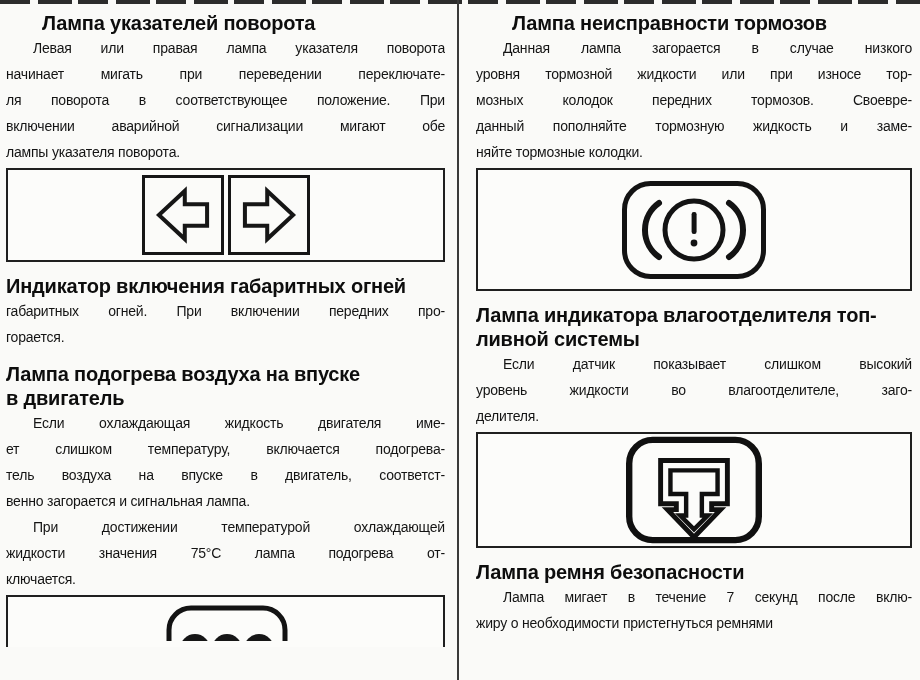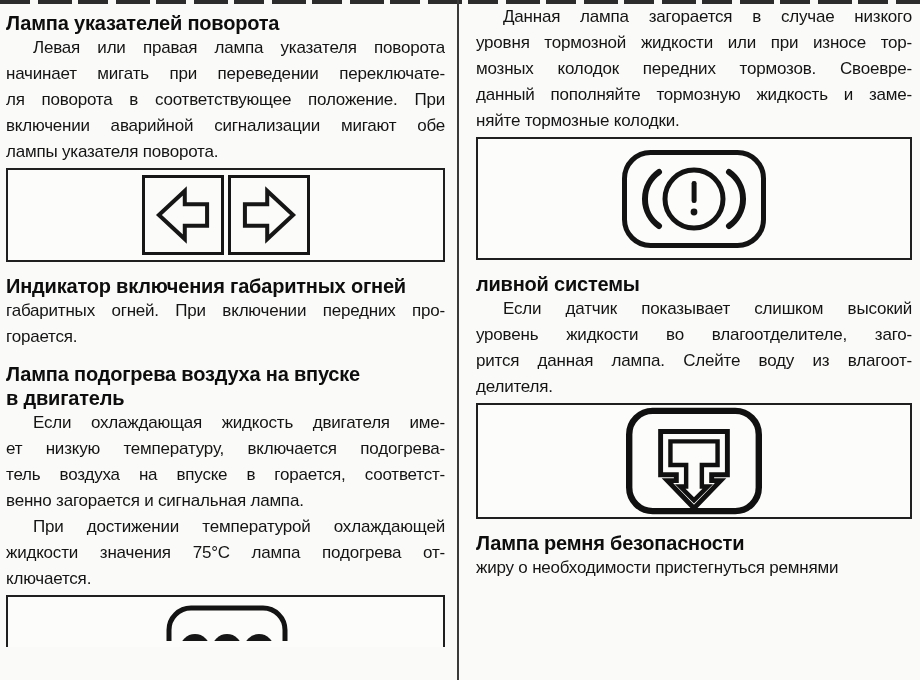--- a/index.html
+++ b/index.html
@@ -16,22 +16,22 @@
     position:absolute;left:457px;top:0;width:2px;height:680px;background:#3a3a3a;
   }
   .column{position:absolute;top:4px;overflow:hidden;height:676px;}
   .column.left{left:6px;width:439px;}
   .column.right{left:476px;width:436px;}
 
   .heading{
     font-weight:bold;font-size:20px;line-height:24px;letter-spacing:-0.2px;
     color:#0d0d0d;margin-top:12px;
   }
-  .column > .heading:first-child{margin-top:7px;}
-  .paragraph{margin-top:0;font-size:17px;line-height:26px;letter-spacing:-0.2px;}
+  .column > .heading:first-child{margin-top:7px;margin-left:36px;}
+  .paragraph{margin-top:0;font-size:14px;line-height:26px;letter-spacing:-0.2px;}
   .line{overflow:hidden;white-space:nowrap;}
   .paragraph .line.fill{text-align:justify;text-align-last:justify;white-space:normal;}
   .paragraph .line.indent{text-indent:27px;}
 
   .figure{
     border:2px solid #1f1f1f;margin-top:3px;margin-bottom:2px;
     display:flex;align-items:center;justify-content:center;
     background:#fcfcfa;
   }
   .fig-turn-signal-arrows{height:90px;gap:4px;}
@@ -78,71 +78,75 @@
     <div class="paragraph">
       <div class="line fill">габаритных огней. При включении передних про-</div>
       <div class="line">горается.</div>
     </div>
     <div class="heading">
       <div class="line">Лампа подогрева воздуха на впуске</div>
       <div class="line">в двигатель</div>
     </div>
     <div class="paragraph">
       <div class="line indent fill">Если охлаждающая жидкость двигателя име-</div>
-      <div class="line fill">ет низкую температуру, включается подогрева-</div>
-      <div class="line fill">тель воздуха на впуске в горается, соответст-</div>
+      <div class="line fill">ет слишком температуру, включается подогрева-</div>
+      <div class="line fill">тель воздуха на впуске в двигатель, соответст-</div>
       <div class="line">венно загорается и сигнальная лампа.</div>
     </div>
     <div class="paragraph">
       <div class="line indent fill">При достижении температурой охлаждающей</div>
       <div class="line fill">жидкости значения 75°С лампа подогрева от-</div>
       <div class="line">ключается.</div>
     </div>
     <div class="figure fig-intake-air-heater">
   <svg width="140" height="36" viewBox="0 0 140 36">
     <rect x="13" y="3" width="116" height="70" rx="22" fill="none" stroke="#131313" stroke-width="5"></rect>
     <circle cx="39" cy="44" r="15" fill="#161616"></circle>
     <circle cx="71" cy="44" r="15" fill="#161616"></circle>
     <circle cx="103" cy="44" r="15" fill="#161616"></circle>
   </svg>
 </div>
   </div>
 <div class="column right">
+    <div class="heading">
+      <div class="line">Лампа неисправности тормозов</div>
+    </div>
     <div class="paragraph">
       <div class="line indent fill">Данная лампа загорается в случае низкого</div>
       <div class="line fill">уровня тормозной жидкости или при износе тор-</div>
       <div class="line fill">мозных колодок передних тормозов. Своевре-</div>
       <div class="line fill">данный пополняйте тормозную жидкость и заме-</div>
       <div class="line">няйте тормозные колодки.</div>
     </div>
     <div class="figure fig-brake-warning">
   <svg width="146" height="100" viewBox="0 0 146 100">
     <rect x="3.5" y="3.5" width="139" height="93" rx="26" fill="none" stroke="#131313" stroke-width="5"></rect>
     <circle cx="73" cy="50" r="29" fill="none" stroke="#131313" stroke-width="5"></circle>
     <rect x="70.6" y="32" width="5" height="22" rx="2.2" fill="#131313"></rect>
     <circle cx="73" cy="63" r="3.4" fill="#131313"></circle>
     <path d="M38,23 A33,33 0 0 0 38,77" fill="none" stroke="#131313" stroke-width="6" stroke-linecap="round"></path>
     <path d="M108,23 A33,33 0 0 1 108,77" fill="none" stroke="#131313" stroke-width="6" stroke-linecap="round"></path>
   </svg>
 </div>
     <div class="heading">
+      <div class="line">Лампа индикатора влагоотделителя топ-</div>
       <div class="line">ливной системы</div>
     </div>
     <div class="paragraph">
       <div class="line indent fill">Если датчик показывает слишком высокий</div>
       <div class="line fill">уровень жидкости во влагоотделителе, заго-</div>
-      <div class="line fill">рится данная лампа. Слейте воду из влагоот-</div>
       <div class="line">делителя.</div>
     </div>
     <div class="figure fig-fuel-water-separator">
   <svg width="140" height="108" viewBox="0 0 140 110">
     <rect x="4" y="4" width="132" height="102" rx="24" fill="none" stroke="#101010" stroke-width="6.5"></rect>
     <path d="M36,25 H104 V69 H88 V75 H97 L70,103 L43,75 H52 V69 H36 Z" fill="none" stroke="#101010" stroke-width="5" stroke-linejoin="miter"></path>
     <path d="M46,35 H94 V59 H78 V81 H84 L70,95 L56,81 H62 V59 H46 Z" fill="none" stroke="#101010" stroke-width="4.5" stroke-linejoin="miter"></path>
   </svg>
 </div>
     <div class="heading">
       <div class="line">Лампа ремня безопасности</div>
     </div>
     <div class="paragraph">
+      <div class="line indent fill">Лампа мигает в течение 7 секунд после вклю-</div>
       <div class="line">жиру о необходимости пристегнуться ремнями</div>
     </div>
   </div>
 
 </body></html>

